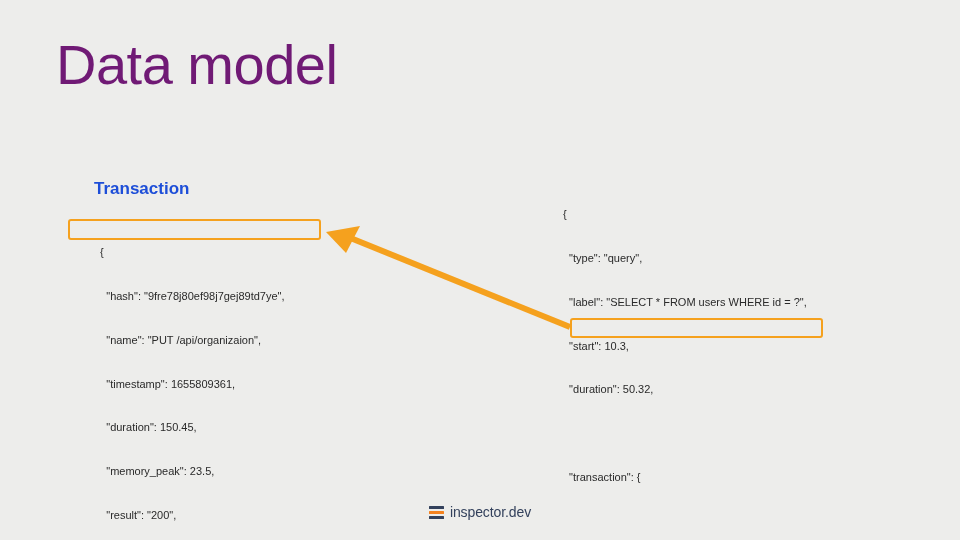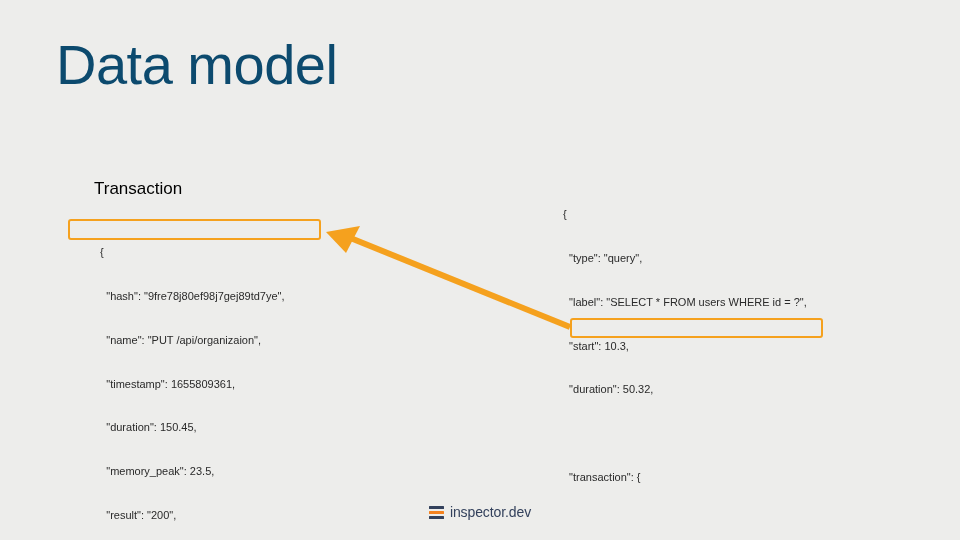--- a/index.html
+++ b/index.html
@@ -22,37 +22,37 @@
     height: 540px;
   }
   .slide-title {
     position: absolute;
     left: 56px;
     top: 32px;
     font-size: 56px;
     line-height: 66px;
     font-weight: 300;
     letter-spacing: -0.5px;
-    color: #0c4a6e;
+    color: #701a75;
     white-space: nowrap;
   }
 
   
   .col {
     position: absolute;
     top: 178px;
   }
   .col-left  { left: 94px;  width: 380px; }
   .col-right { left: 563px; width: 380px; }
 
   .col-heading {
     font-size: 17px;
     line-height: 22px;
-    font-weight: 400;
-    color: #000000;
+    font-weight: 700;
+    color: #1d4ed8;
     margin: 0 0 16px 0;
     white-space: nowrap;
   }
 
   .code {
     font-family: "Liberation Sans", sans-serif;
     font-size: 11px;
     line-height: 14.6px;
     color: #2a2a2a;
     white-space: pre;

